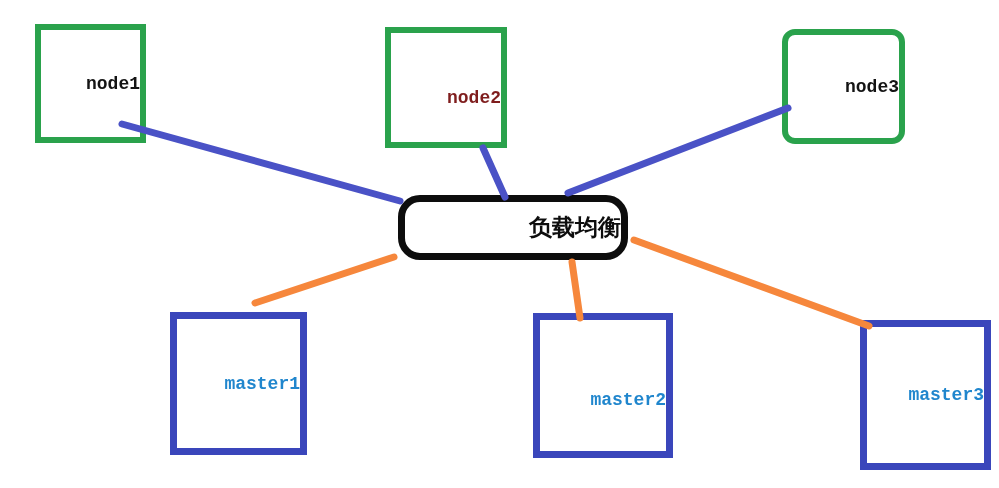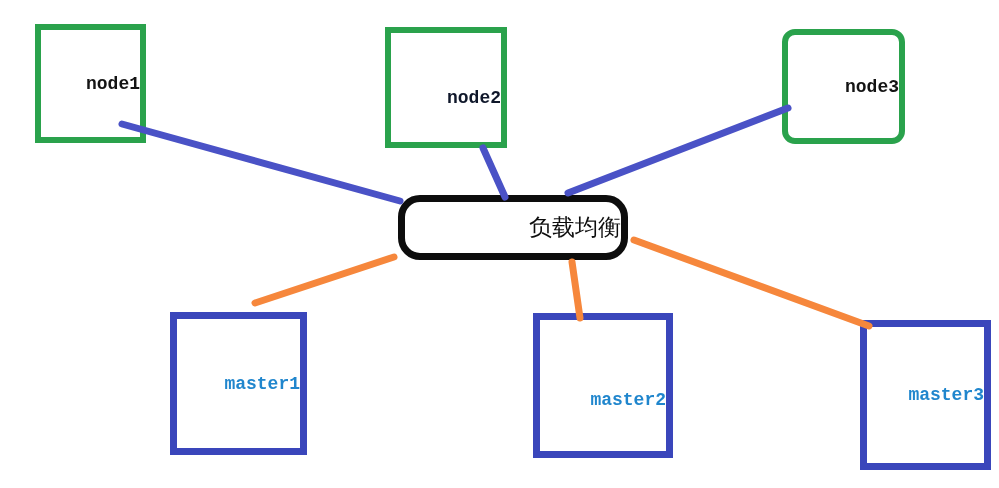--- a/index.html
+++ b/index.html
@@ -36,21 +36,21 @@
   }
   .master {
     border-style: solid;
   }
   .centerbox {
     border-style: solid;
     border-radius: 22px;
   }
   .centerbox .lbl {
     font-family: "Liberation Sans", "DejaVu Sans", sans-serif;
-    font-weight: normal;
+    font-weight: bold;
     font-size: 23px;
   }
   #edges {
     position: absolute;
     left: 0;
     top: 0;
     z-index: 2;
     pointer-events: none;
   }
 </style>
@@ -63,21 +63,21 @@
       <line x1="483" y1="148" x2="505" y2="197" stroke="#4a52c6" stroke-width="7" stroke-linecap="round"></line>
       <line x1="788" y1="108" x2="568" y2="193" stroke="#4a52c6" stroke-width="7" stroke-linecap="round"></line>
       <line x1="394" y1="257" x2="255" y2="303" stroke="#f6873c" stroke-width="7" stroke-linecap="round"></line>
       <line x1="572" y1="262" x2="580" y2="318" stroke="#f6873c" stroke-width="7" stroke-linecap="round"></line>
       <line x1="634" y1="240" x2="869" y2="326" stroke="#f6873c" stroke-width="7" stroke-linecap="round"></line>
     </svg>
 <div class="dnode worker" style="left: 35px; top: 24px; width: 111px; height: 119px; border-color: rgb(42, 162, 76); border-width: 6px;">
       <span class="lbl" style="color: rgb(20, 20, 20);">node1</span>
     </div>
     <div class="dnode worker" style="left: 385px; top: 27px; width: 122px; height: 121px; border-color: rgb(42, 162, 76); border-width: 6px;">
-      <span class="lbl" style="color: #0f172a; margin-top: 20px;">node2</span>
+      <span class="lbl" style="color: #7f1d1d; margin-top: 20px;">node2</span>
     </div>
     <div class="dnode worker" style="left: 782px; top: 29px; width: 123px; height: 115px; border-color: rgb(42, 162, 76); border-width: 6px; border-radius: 13px;">
       <span class="lbl" style="color: rgb(20, 20, 20);">node3</span>
     </div>
     <div class="dnode master" style="left: 170px; top: 312px; width: 137px; height: 143px; border-color: rgb(58, 70, 187); border-width: 7px;">
       <span class="lbl" style="color: rgb(32, 134, 205); padding-left: 15px;">master1</span>
     </div>
     <div class="dnode master" style="left: 533px; top: 313px; width: 140px; height: 145px; border-color: rgb(58, 70, 187); border-width: 7px;">
       <span class="lbl" style="color: rgb(32, 134, 205); margin-top: 28px;">master2</span>
     </div>

